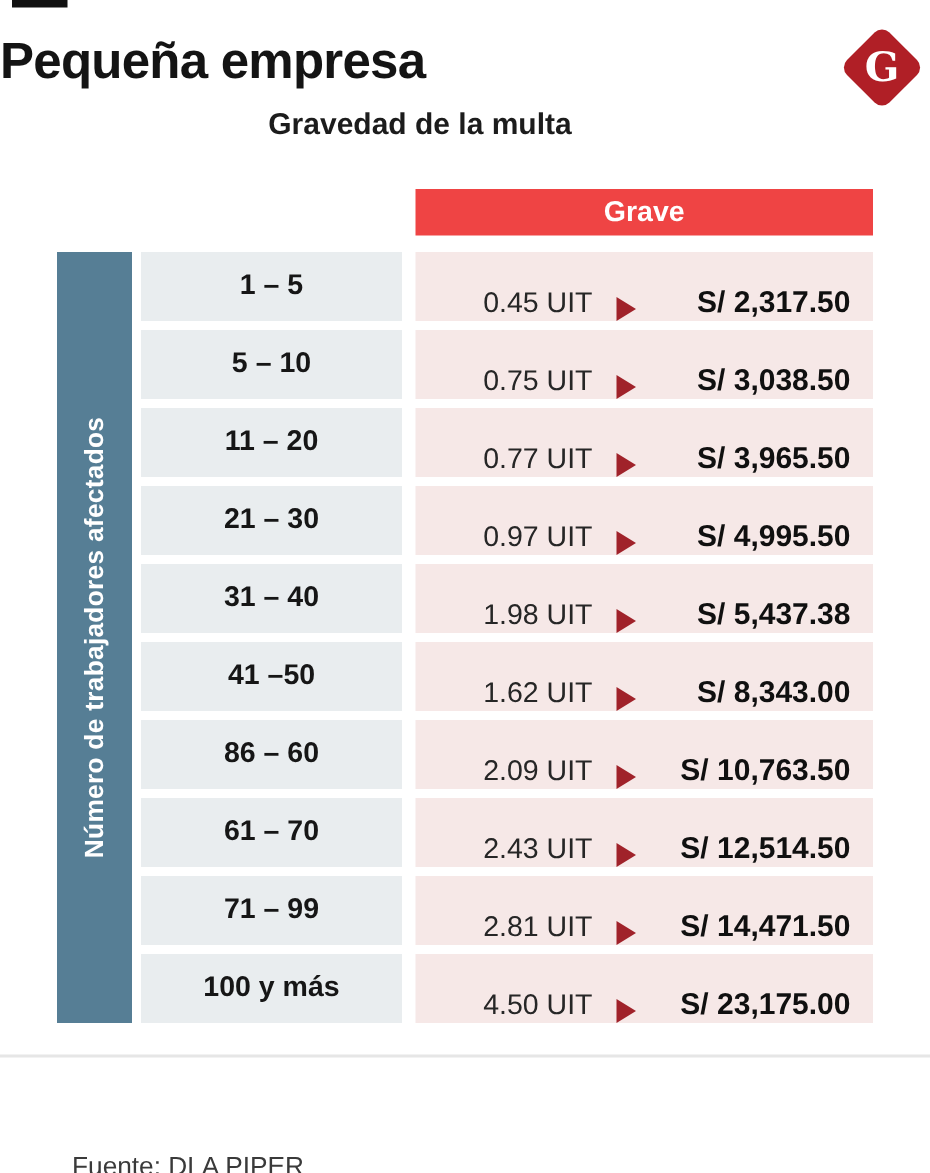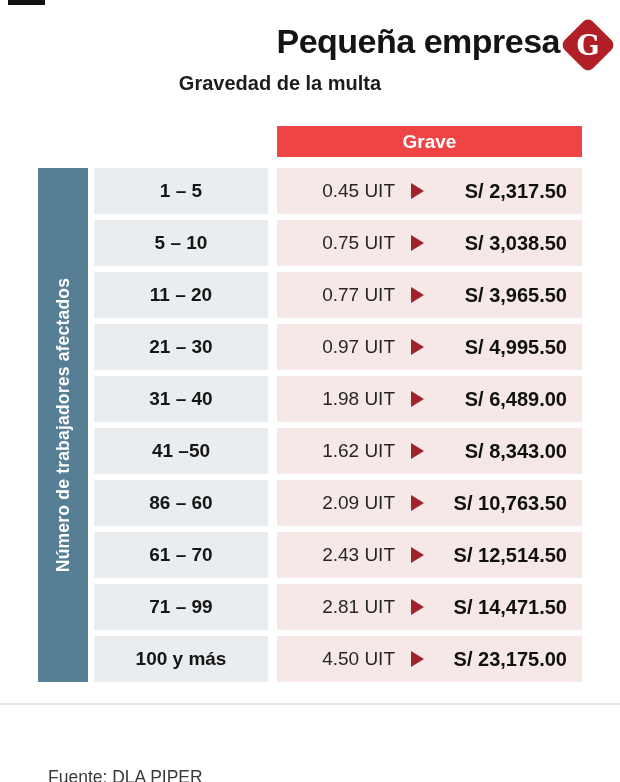--- a/index.html
+++ b/index.html
@@ -3,21 +3,21 @@
 <meta charset="utf-8">
 <style>
   html,body { margin:0; padding:0; background:#ffffff; }
   .page {
     position:relative; width:620px; height:782px; background:#ffffff;
     font-family:"Liberation Sans", sans-serif; overflow:hidden;
   }
   .top-dash { position:absolute; left:8px; top:0; width:37px; height:5px; background:#111111; }
 
   .title {
-    position:absolute; top:22px; left:0; width:560px; text-align:right;
+    position:absolute; top:22px; left:0; width:560px; text-align:left;
     font-size:34px; font-weight:800; color:#141414; letter-spacing:-0.5px;
   }
   .subtitle {
     position:absolute; top:72px; left:0; width:560px; text-align:center;
     font-size:20px; font-weight:700; color:#1c1c1c;
   }
 
   .logo {
     position:absolute; left:568px; top:25px; width:40px; height:40px;
     background:#b01f26; transform:rotate(45deg); border-radius:7px;
@@ -44,21 +44,21 @@
 
   .rows { position:absolute; left:94px; top:168px; width:488px; }
   .row { display:flex; height:46px; margin-bottom:6px; }
   .cell { box-sizing:border-box; }
   .cell.range {
     width:174px; background:#e9edef; color:#161616;
     font-weight:700; font-size:19px;
     display:flex; align-items:center; justify-content:center;
   }
   .gap { width:9px; }
-  .cell.value { width:305px; background:#f6e8e7; display:flex; align-items:center; }
+  .cell.value { width:305px; background:#f6e8e7; display:flex; align-items:flex-end; }
   .uit { width:118px; text-align:right; font-size:19px; color:#262626; }
   .tri {
     width:0; height:0; margin-left:16px;
     border-left:13px solid #a0222a;
     border-top:8px solid transparent; border-bottom:8px solid transparent;
   }
   .amount { flex:1; text-align:right; font-weight:700; font-size:20px; color:#101010; padding-right:15px; }
 
   .footer-line { position:absolute; left:0; top:703px; width:620px; height:2px; background:#e6e6e6; }
   .source { position:absolute; left:48px; top:767px; font-size:17.5px; color:#3a3a3a; }
@@ -123,21 +123,21 @@
       <span class="amount">S/ 4,995.50</span>
     </div>
   </div>
 
   <div class="row">
     <div class="cell range">31 – 40</div>
     <div class="gap"></div>
     <div class="cell value">
       <span class="uit">1.98 UIT</span>
       <span class="tri"></span>
-      <span class="amount">S/ 6,489.00</span>
+      <span class="amount">S/ 5,437.38</span>
     </div>
   </div>
 
   <div class="row">
     <div class="cell range">41 –50</div>
     <div class="gap"></div>
     <div class="cell value">
       <span class="uit">1.62 UIT</span>
       <span class="tri"></span>
       <span class="amount">S/ 8,343.00</span>

